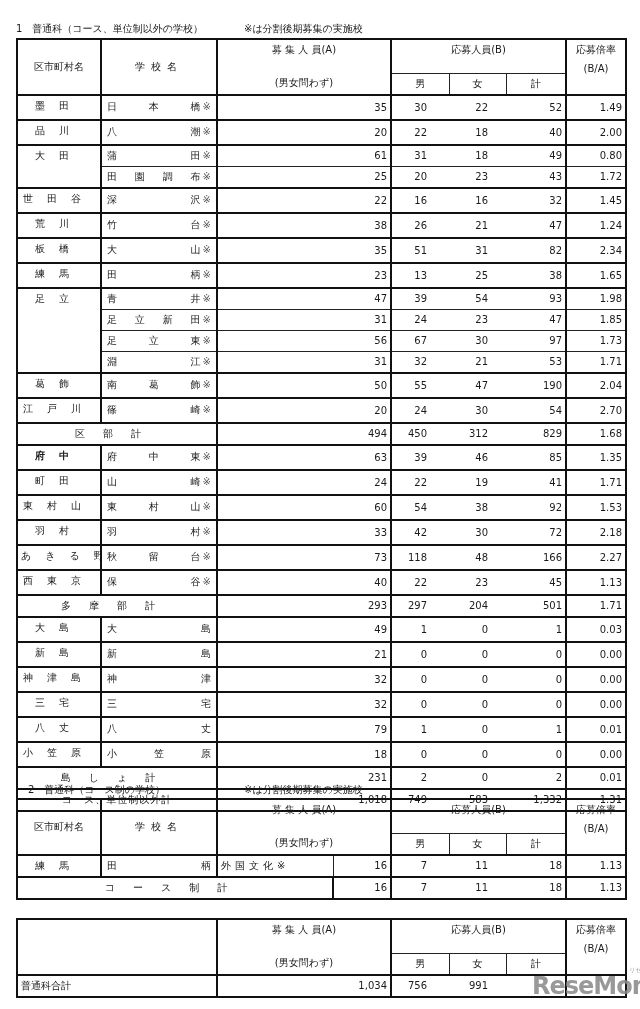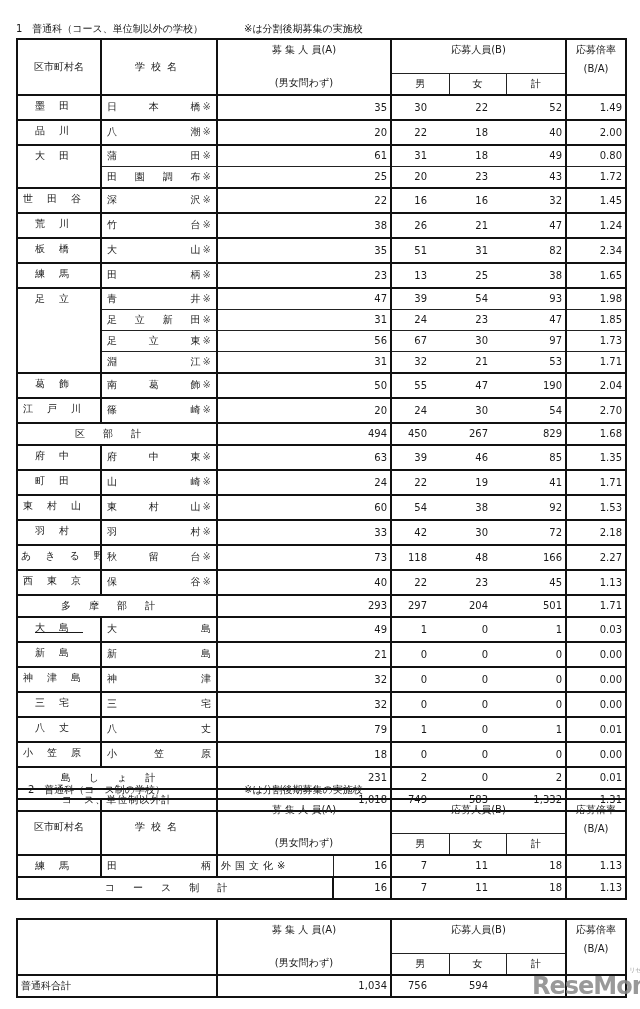--- a/index.html
+++ b/index.html
@@ -255,26 +255,26 @@
         <td class="num thick-r thick-b">20</td>
         <td class="num thick-b" style="border-right:none;padding-right:22px">24</td>
         <td class="num thick-b" style="border-left:none;border-right:none;padding-right:18px">30</td>
         <td class="num thick-r thick-b" style="border-left:none">54</td>
         <td class="num thick-r thick-b">2.70</td>
       </tr>
       <tr>
         <td class="total-label thick-l thick-r thick-t thick-b" colspan="2">区部計</td>
         <td class="num thick-r thick-t thick-b">494</td>
         <td class="num thick-t thick-b" style="border-right:none;padding-right:22px">450</td>
-        <td class="num thick-t thick-b" style="border-left:none;border-right:none;padding-right:18px">267</td>
+        <td class="num thick-t thick-b" style="border-left:none;border-right:none;padding-right:18px">312</td>
         <td class="num thick-r thick-t thick-b" style="border-left:none">829</td>
         <td class="num thick-r thick-t thick-b">1.68</td>
       </tr>
       <tr>
-        <td class="district thick-l thick-r" style="border-bottom: 2px solid rgb(17, 17, 17);">府中</td>
+        <td class="district thick-l thick-r" style="border-bottom: 2px solid rgb(17, 17, 17); font-weight: bold;">府中</td>
         <td class="thick-r" style="border-bottom: 2px solid rgb(17, 17, 17);">
           <div class="school">
             <span>府</span>
             <span>中</span>
             <span>東<span class="mark">※</span></span>
           </div>
         </td>
         <td class="num thick-r thick-b">63</td>
         <td class="num thick-b" style="border-right:none;padding-right:22px">39</td>
         <td class="num thick-b" style="border-left:none;border-right:none;padding-right:18px">46</td>
@@ -355,21 +355,21 @@
       </tr>
       <tr>
         <td class="total-label thick-l thick-r thick-t thick-b" colspan="2">多摩部計</td>
         <td class="num thick-r thick-t thick-b">293</td>
         <td class="num thick-t thick-b" style="border-right:none;padding-right:22px">297</td>
         <td class="num thick-t thick-b" style="border-left:none;border-right:none;padding-right:18px">204</td>
         <td class="num thick-r thick-t thick-b" style="border-left:none">501</td>
         <td class="num thick-r thick-t thick-b">1.71</td>
       </tr>
       <tr>
-        <td class="district thick-l thick-r" style="border-bottom: 2px solid rgb(17, 17, 17); text-decoration: underline;">大島</td>
+        <td class="district thick-l thick-r" style="border-bottom: 2px solid rgb(17, 17, 17);">大島</td>
         <td class="thick-r" style="border-bottom: 2px solid rgb(17, 17, 17);">
           <div class="school">
             <span>大</span>
             <span>島</span>
           </div>
         </td>
         <td class="num thick-r thick-b">49</td>
         <td class="num thick-b" style="border-right:none;padding-right:22px">1</td>
         <td class="num thick-b" style="border-left:none;border-right:none;padding-right:18px">0</td>
         <td class="num thick-r thick-b" style="border-left:none">1</td>
@@ -544,21 +544,21 @@
   <tr style="height:20px">
     <td class="center thick-r thick-b" style="border-top:none">(男女問わず)</td>
     <td class="center thick-b">男</td>
     <td class="center thick-b">女</td>
     <td class="center thick-b thick-r">計</td>
   </tr>
   <tr>
     <td class="thick-l thick-r thick-b">普通科合計</td>
     <td class="num thick-r thick-b">1,034</td>
     <td class="num thick-b" style="border-right:none;padding-right:22px">756</td>
-    <td class="num thick-b" style="border-left:none;border-right:none;padding-right:18px">594</td>
+    <td class="num thick-b" style="border-left:none;border-right:none;padding-right:18px">991</td>
     <td class="num thick-b thick-r" style="border-left:none"></td>
     <td class="num thick-b thick-r"></td>
   </tr>
 </tbody>
   </table>
 
 <div class="watermark">
   <span>ReseMom</span>
   <small>リセマム</small>
 </div>

